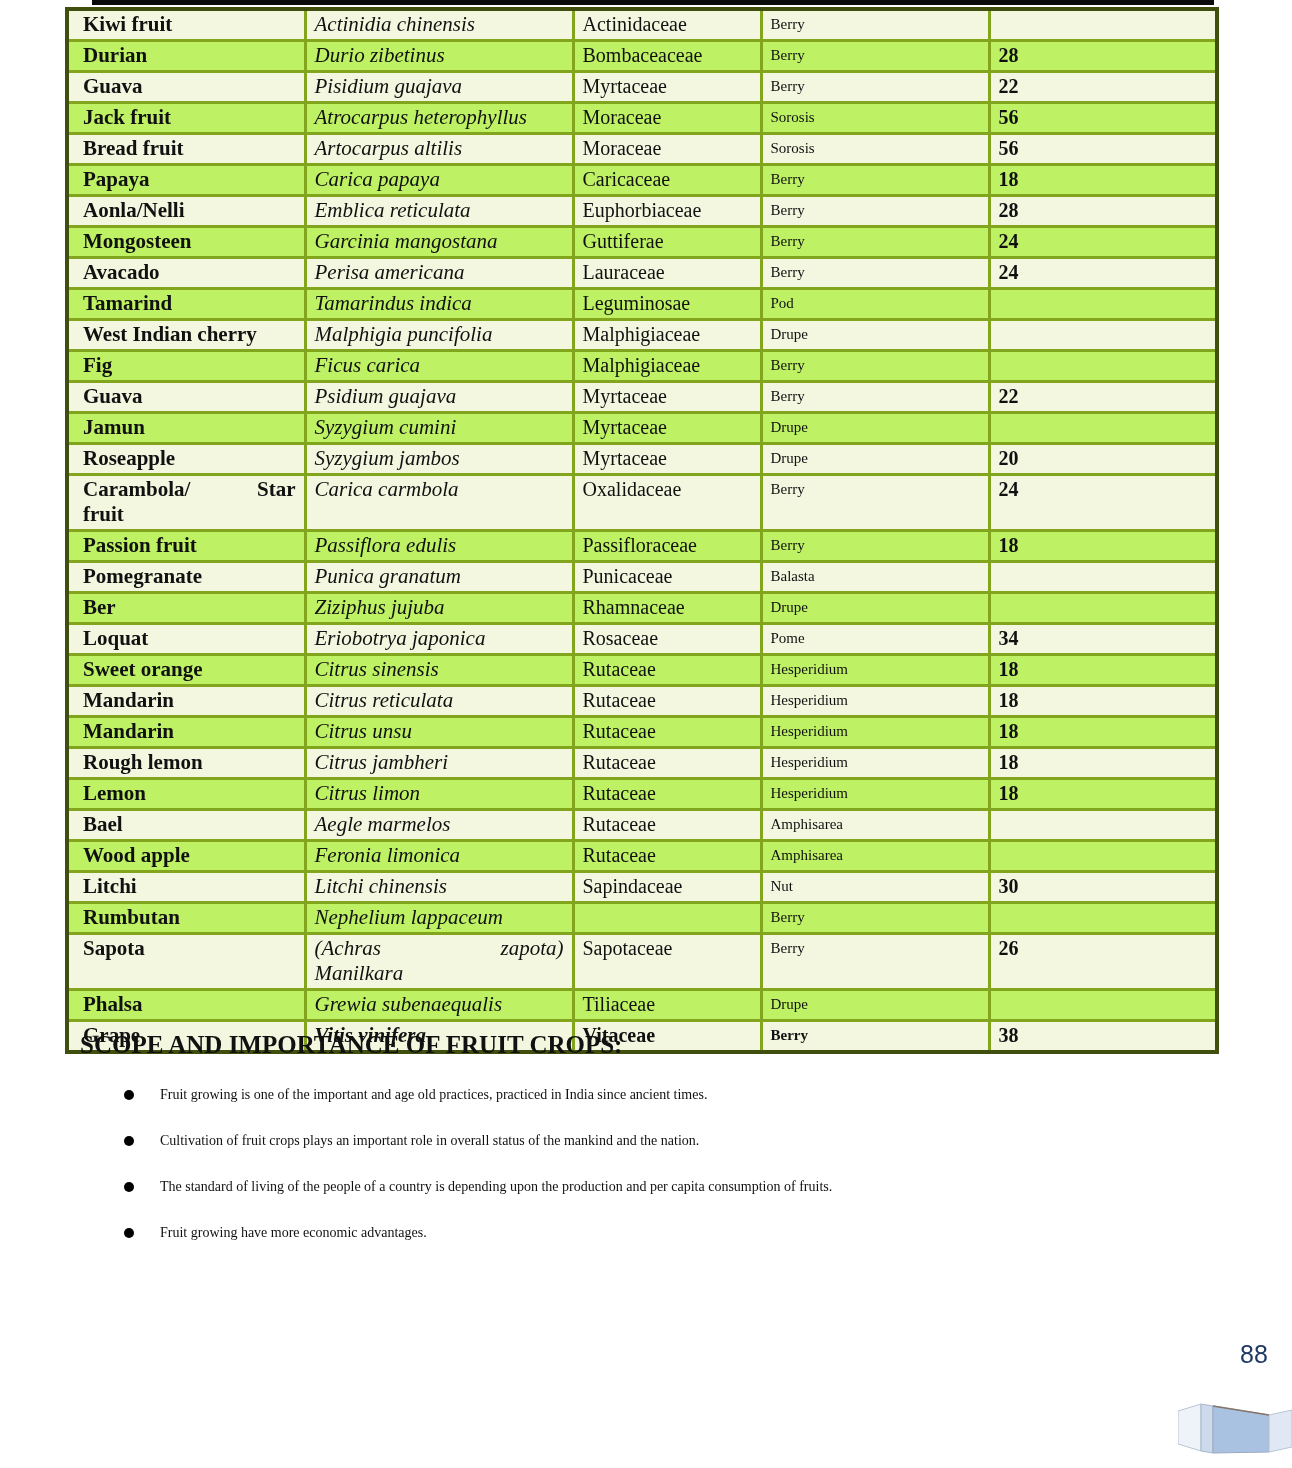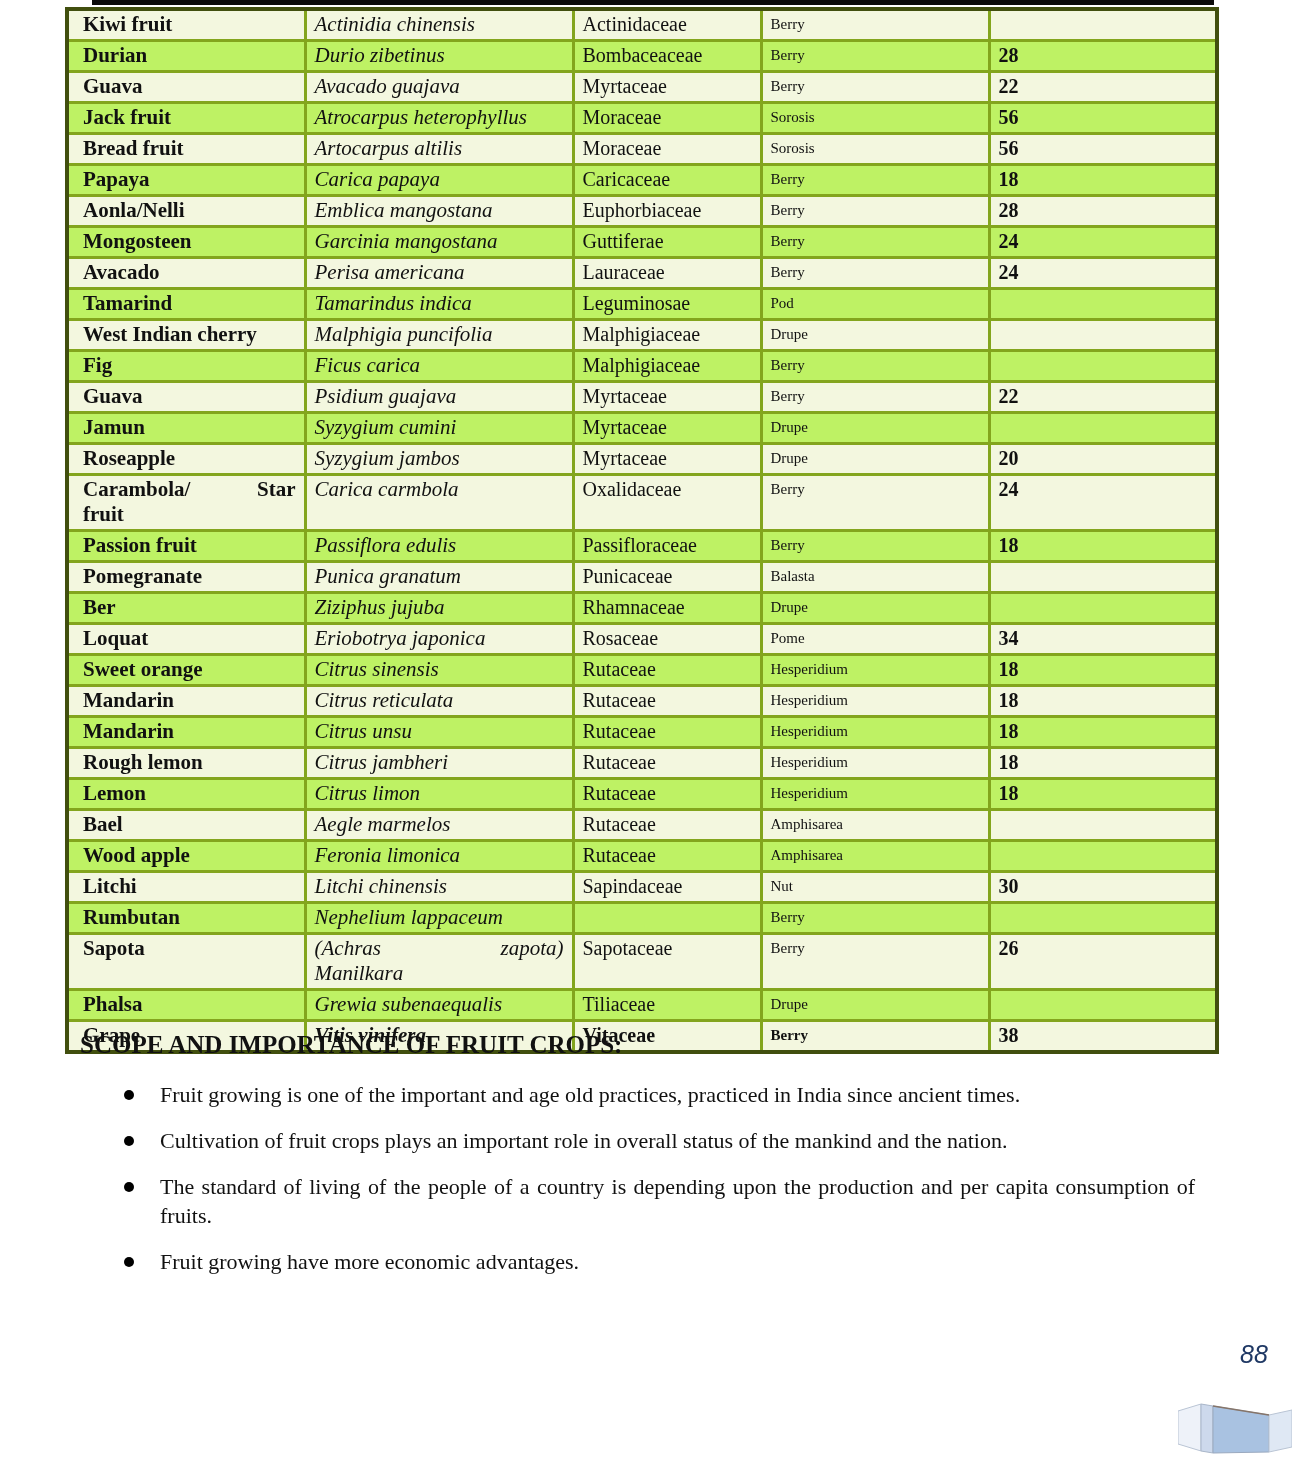--- a/index.html
+++ b/index.html
@@ -30,32 +30,32 @@
   .fruit-table td:nth-child(4){font-size:15px;}
   .fruit-table td:nth-child(5){font-weight:700;font-size:20px;}
   .fruit-table tr:last-child td{font-weight:700;}
   .jline{display:flex;justify-content:space-between;}
 
   .scope{position:absolute;left:80px;top:1030px;width:1132px;}
   .scope-heading{font-size:25px;font-weight:700;line-height:30px;margin:0;}
   ul.bullets{list-style:none;margin:20px 0 0 0;padding:0;}
   ul.bullets li{
     position:relative;padding-left:80px;margin:0 0 17px 0;
-    font-size:22px;line-height:29px;text-align:justify;
+    font-size:14px;line-height:29px;text-align:justify;
   }
   ul.bullets li::before{
     content:"";position:absolute;left:44px;top:10px;
     width:10px;height:10px;border-radius:50%;background:#000;
   }
   ul.bullets li.narrow{width:1115px;box-sizing:border-box;}
 
   .page-number{
     position:absolute;left:1240px;top:1340px;
     font-family:"Liberation Sans", sans-serif;
-    font-size:25px;font-weight:400;color:#1f3864;font-style:italic;
+    font-size:25px;font-weight:400;color:#1f3864;
   }
   .corner-icon{position:absolute;left:1178px;top:1402px;width:114px;height:66px;}
 </style>
 </head>
 <body>
 
 <div class="topbar"></div>
 
 <table class="fruit-table">
   <colgroup>
@@ -75,21 +75,21 @@
       </tr>
       <tr>
         <td>Durian</td>
         <td>Durio zibetinus</td>
         <td>Bombaceaceae</td>
         <td>Berry</td>
         <td>28</td>
       </tr>
       <tr class="tint">
         <td>Guava</td>
-        <td>Avacado guajava</td>
+        <td>Pisidium guajava</td>
         <td>Myrtaceae</td>
         <td>Berry</td>
         <td>22</td>
       </tr>
       <tr>
         <td>Jack fruit</td>
         <td>Atrocarpus heterophyllus</td>
         <td>Moraceae</td>
         <td>Sorosis</td>
         <td>56</td>
@@ -103,21 +103,21 @@
       </tr>
       <tr>
         <td>Papaya</td>
         <td>Carica papaya</td>
         <td>Caricaceae</td>
         <td>Berry</td>
         <td>18</td>
       </tr>
       <tr class="tint">
         <td>Aonla/Nelli</td>
-        <td>Emblica mangostana</td>
+        <td>Emblica reticulata</td>
         <td>Euphorbiaceae</td>
         <td>Berry</td>
         <td>28</td>
       </tr>
       <tr>
         <td>Mongosteen</td>
         <td>Garcinia mangostana</td>
         <td>Guttiferae</td>
         <td>Berry</td>
         <td>24</td>

